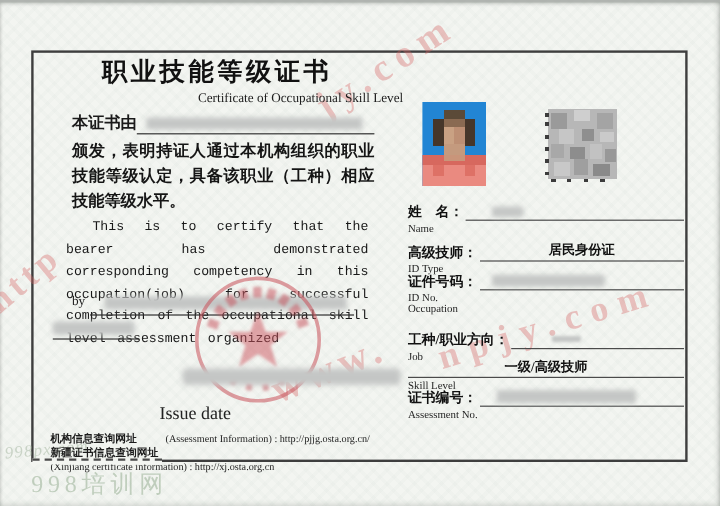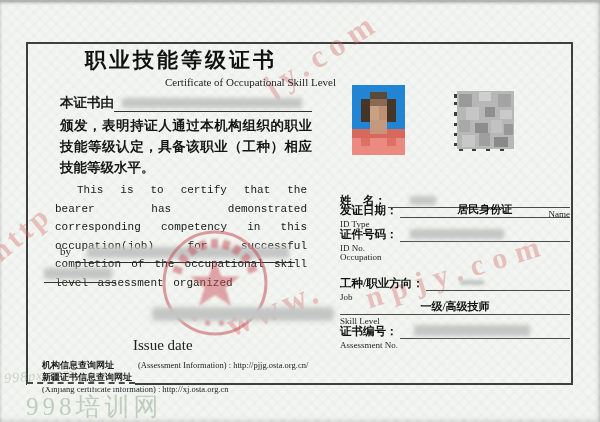--- a/index.html
+++ b/index.html
@@ -70,21 +70,21 @@
   
   .stamp{position:absolute;left:160px;top:228px;width:110px;height:110px;pointer-events:none;}
 
   
   .wm{position:absolute;font-family:"Liberation Serif","DejaVu Serif",serif;font-weight:bold;
     color:rgba(214,96,96,.36);pointer-events:none;white-space:nowrap;}
   .wm-http{left:-6px;top:238px;font-size:30px;letter-spacing:4px;transform:rotate(-40deg);transform-origin:left center;}
   .wm-jycom{left:266px;top:72px;font-size:32px;letter-spacing:7px;transform:rotate(-33deg);transform-origin:left center;}
   .wm-www{left:228px;top:308px;font-size:34px;letter-spacing:5px;transform:rotate(-22deg);transform-origin:left center;}
   .wm-npjy{left:366px;top:282px;font-size:30px;letter-spacing:9px;transform:rotate(-17deg);transform-origin:left center;}
-  .wm-green-site{position:absolute;left:26px;top:390px;font-size:25px;letter-spacing:4px;
+  .wm-green-site{position:absolute;left:26px;top:390px;font-size:20px;letter-spacing:4px;
     font-family:"Liberation Serif","DejaVu Serif",serif;color:rgba(152,174,148,.55);pointer-events:none;}
   .wm-green-small{position:absolute;left:4px;top:368px;font-size:14px;letter-spacing:1px;
     font-family:"Liberation Serif","DejaVu Serif",serif;font-style:italic;color:rgba(152,174,148,.45);
     transform:rotate(-5deg);pointer-events:none;}
 </style>
 </head>
 <body>
 
 <div class="page">
   <div class="scan-top"></div>
@@ -202,33 +202,33 @@
         <rect x="0.2" y="5.4" width="0.5" height="0.5"></rect>
       <rect x="0.2" y="7" width="0.5" height="0.5"></rect>
         <rect x="0.2" y="8.6" width="0.5" height="0.5"></rect>
       <rect x="1" y="9.5" width="0.6" height="0.4"></rect>
         <rect x="3" y="9.5" width="0.6" height="0.4"></rect>
       <rect x="5.2" y="9.5" width="0.6" height="0.4"></rect>
         <rect x="7.4" y="9.5" width="0.6" height="0.4"></rect>
     </g>
   </svg>
 
-  <div class="field" style="top:192px;text-align:right;">
+  <div class="field" style="top:168px;">
     <div class="f-line">
       <span class="f-zh">姓　名：</span>
       <span class="f-ul">
           <span class="rd rd-name"></span>
         </span>
     </div>
     <div class="f-en">Name</div>
   </div>
 
   <div class="field" style="top:202px;">
     <div class="f-line">
-      <span class="f-zh">发证日期：</span>
+      <span class="f-zh">高级技师：</span>
       <span class="f-ul"><span class="f-val">居民身份证</span></span>
     </div>
     <div class="f-en">ID Type</div>
   </div>
 
   <div class="field" style="top:226px;">
     <div class="f-line">
       <span class="f-zh">证件号码：</span>
       <span class="f-ul">
           <span class="rd rd-idno"></span>

